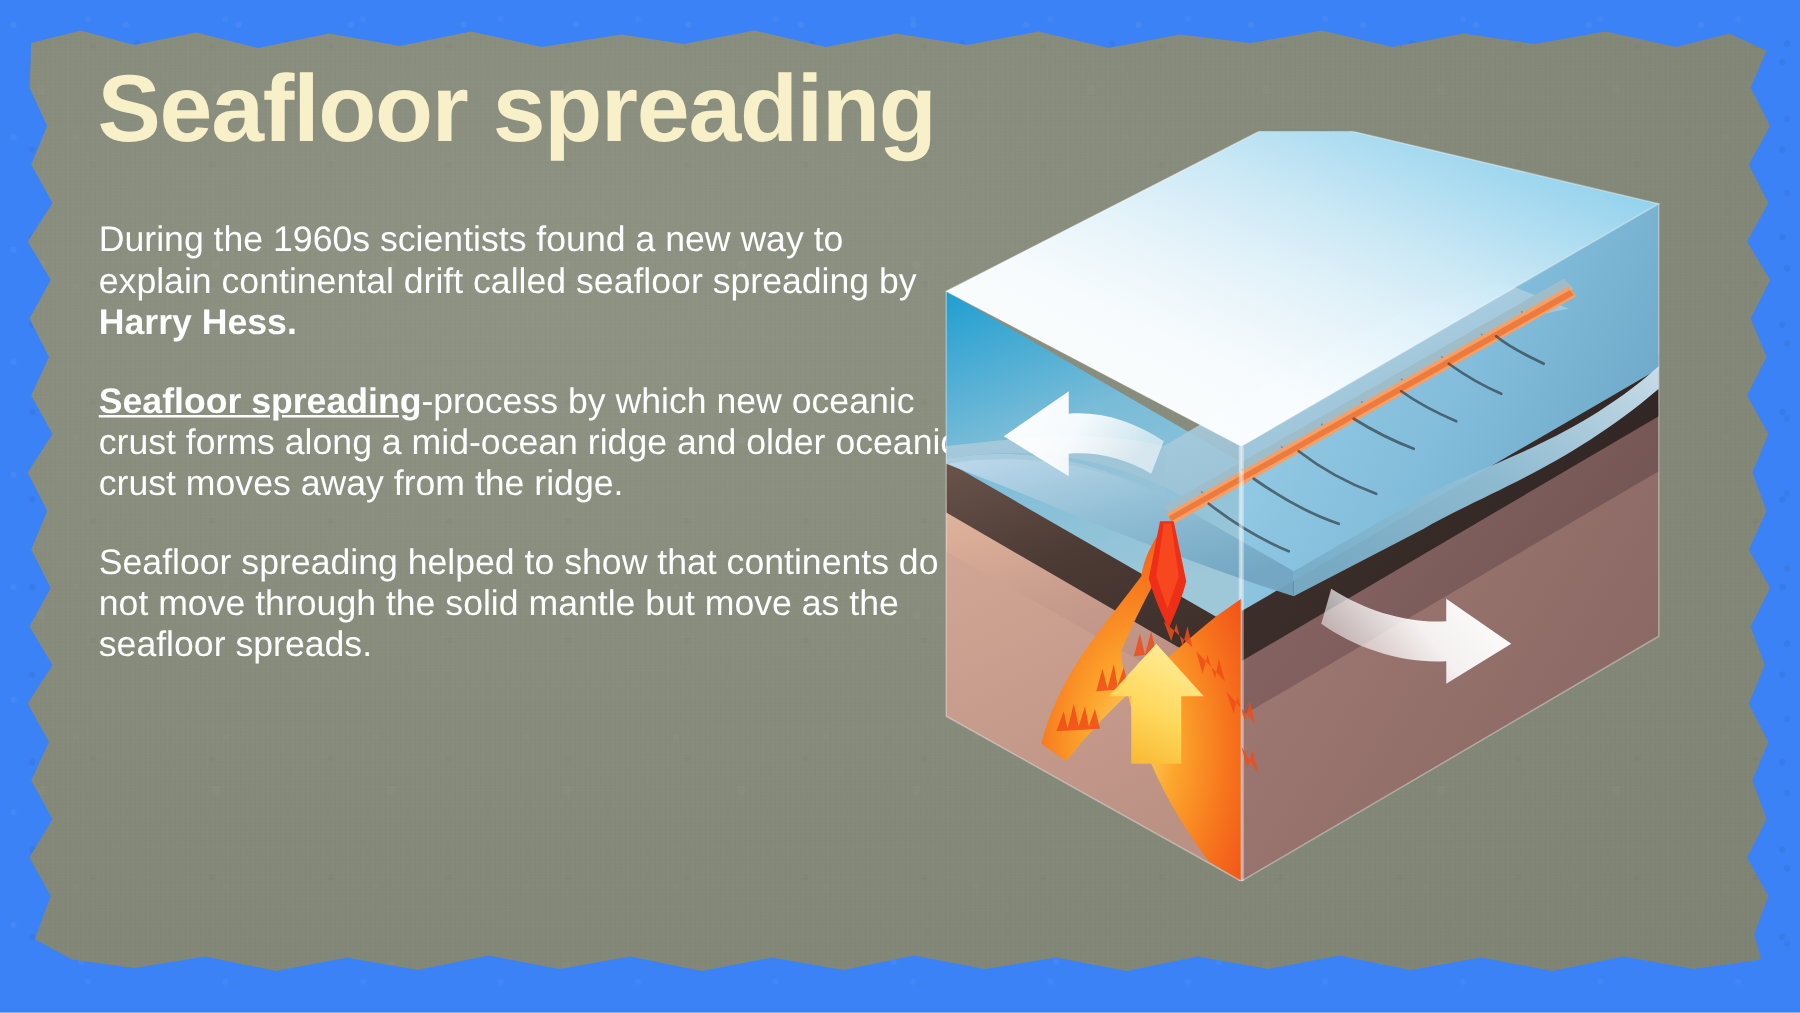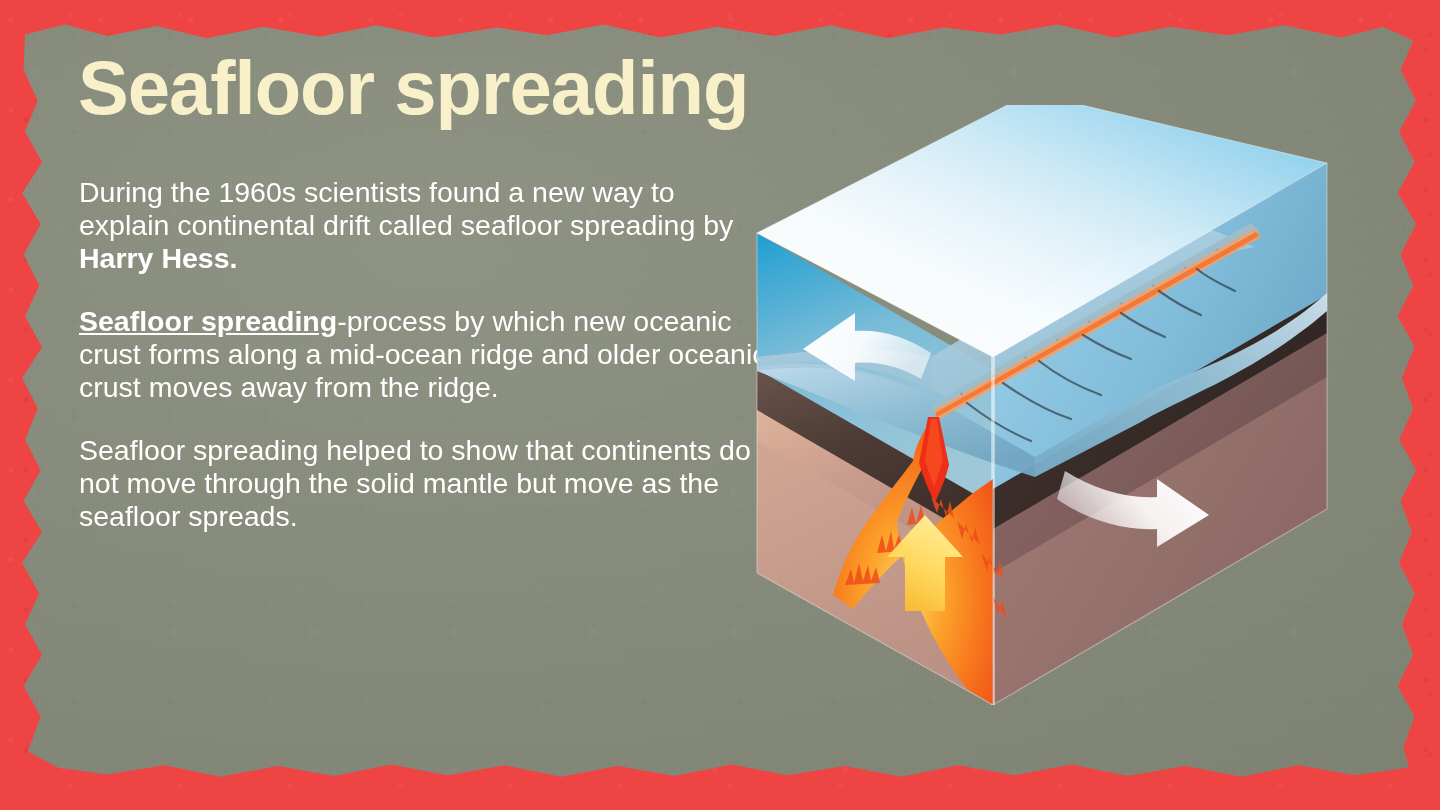--- a/index.html
+++ b/index.html
@@ -8,21 +8,21 @@
   html, body {
     width:1440px; height:810px;
     overflow:hidden;
     font-family:"Liberation Sans", sans-serif;
   }
 
   
   #slide {
     position:relative;
     width:1440px; height:810px;
-    background:#ef4444;
+    background:#3b82f6;
     overflow:hidden;
   }
   #slide::before {
     
     content:"";
     position:absolute; inset:0;
     background-image:
       radial-gradient(circle at 12% 22%, rgba(255,255,255,.05) 0 2px, transparent 3px),
       radial-gradient(circle at 37% 71%, rgba(0,0,0,.06) 0 2px, transparent 3px),
       radial-gradient(circle at 64% 14%, rgba(255,255,255,.04) 0 2px, transparent 3px),

